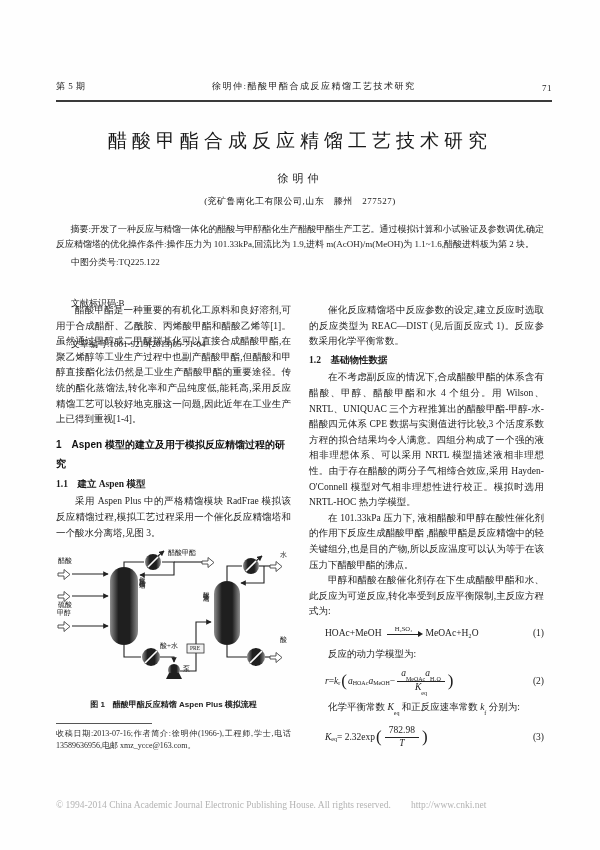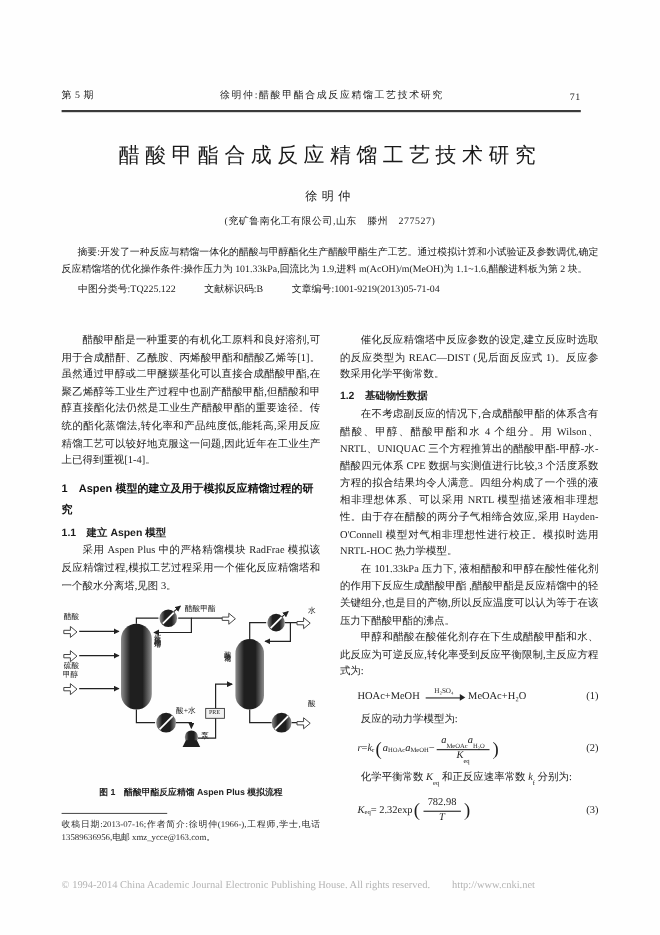--- a/index.html
+++ b/index.html
@@ -4,57 +4,57 @@
 <style>
   * { margin:0; padding:0; box-sizing:border-box; }
   html,body { background:#e8e8e8; }
   .sheet {
     position:relative; width:600px; height:850px; margin:0 auto;
     background:#fefefe; overflow:hidden;
     font-family:"Liberation Serif", serif; color:#1c1c1c;
   }
   
   .runhead {
-    position:absolute; top:80px; left:56px; right:72px;
+    position:absolute; top:80px; left:56px; right:48px;
     display:flex; justify-content:space-between; align-items:flex-end;
     font-size:9px; letter-spacing:.5px;
     border-bottom:2px solid #3a3a3a; padding-bottom:7px;
   }
   .runhead .mid { letter-spacing:1.5px; }
   
   .titleblock { position:absolute; top:128px; left:0; right:0; text-align:center; }
   .paper-title { font-size:19px; font-weight:normal; letter-spacing:5px; color:#191919; }
   .author { margin-top:17px; font-size:11px; letter-spacing:4px; }
   .affiliation { margin-top:9px; font-size:9px; letter-spacing:.5px; color:#222; }
   
   .meta { position:absolute; top:222px; left:56px; right:56px; font-size:9px; line-height:15px; text-align:justify; }
   .meta p { text-indent:1.6em; }
-  .class-line { display:flex; gap:26px; padding-left:15px; margin-top:3px; }
+  .class-line { display:flex; gap:26px; padding-left:15px; margin-top:3px;flex-direction:column; }
   
   .columns { position:absolute; top:303px; left:56px; right:56px; display:flex; gap:18px; }
   .col { width:235px; font-size:9.5px; line-height:15.6px; text-align:justify; }
   .col p { text-indent:2em; }
   h2.sec {
     font-family:"Liberation Sans", sans-serif;
     font-size:10px; line-height:19px; font-weight:bold; color:#111;
     margin:7px 0 4px 0; text-align:left;
   }
   h3.subsec {
-    font-family:Liberation Sans, sans-serif;
+    font-family:Liberation Serif, serif;
     font-size:9.5px; font-weight:bold; margin:3px 0 2px 0; text-align:left;
   }
   
   .figure { position:relative; width:234px; height:142px; margin:8px 0 0 0; }
   .figure svg { position:absolute; left:0; top:0; }
   .flabel { position:absolute; font-size:7px; line-height:1.1; color:#1d1d1d; white-space:nowrap; }
   .vlabel { writing-mode:vertical-rl; text-orientation:upright; font-size:6.5px; letter-spacing:1px; color:#2e2e2e; }
   .tinylabel { font-size:5.5px; }
   .fig-caption {
     text-align:center; font-family:"Liberation Sans", sans-serif;
-    font-size:8px; font-weight:bold; margin-top:22px; color:#222;
+    font-size:8px; font-weight:bold; margin-top:6px; color:#222;
   }
   
   .footnote { margin-top:10px; font-size:8px; line-height:12.5px; color:#2a2a2a; text-align:justify; }
   .footnote .rule { width:96px; border-top:1px solid #555; margin-bottom:4px; }
   
   .eq { display:flex; align-items:center; margin:6px 0; }
   .eq-body { flex:1; display:flex; align-items:center; padding-left:16px; flex-wrap:nowrap; }
   .eq-num { font-size:9.5px; }
   .var { font-style:italic; }
   sub.s { font-size:6px; position:relative; top:2px; font-style:normal; }

